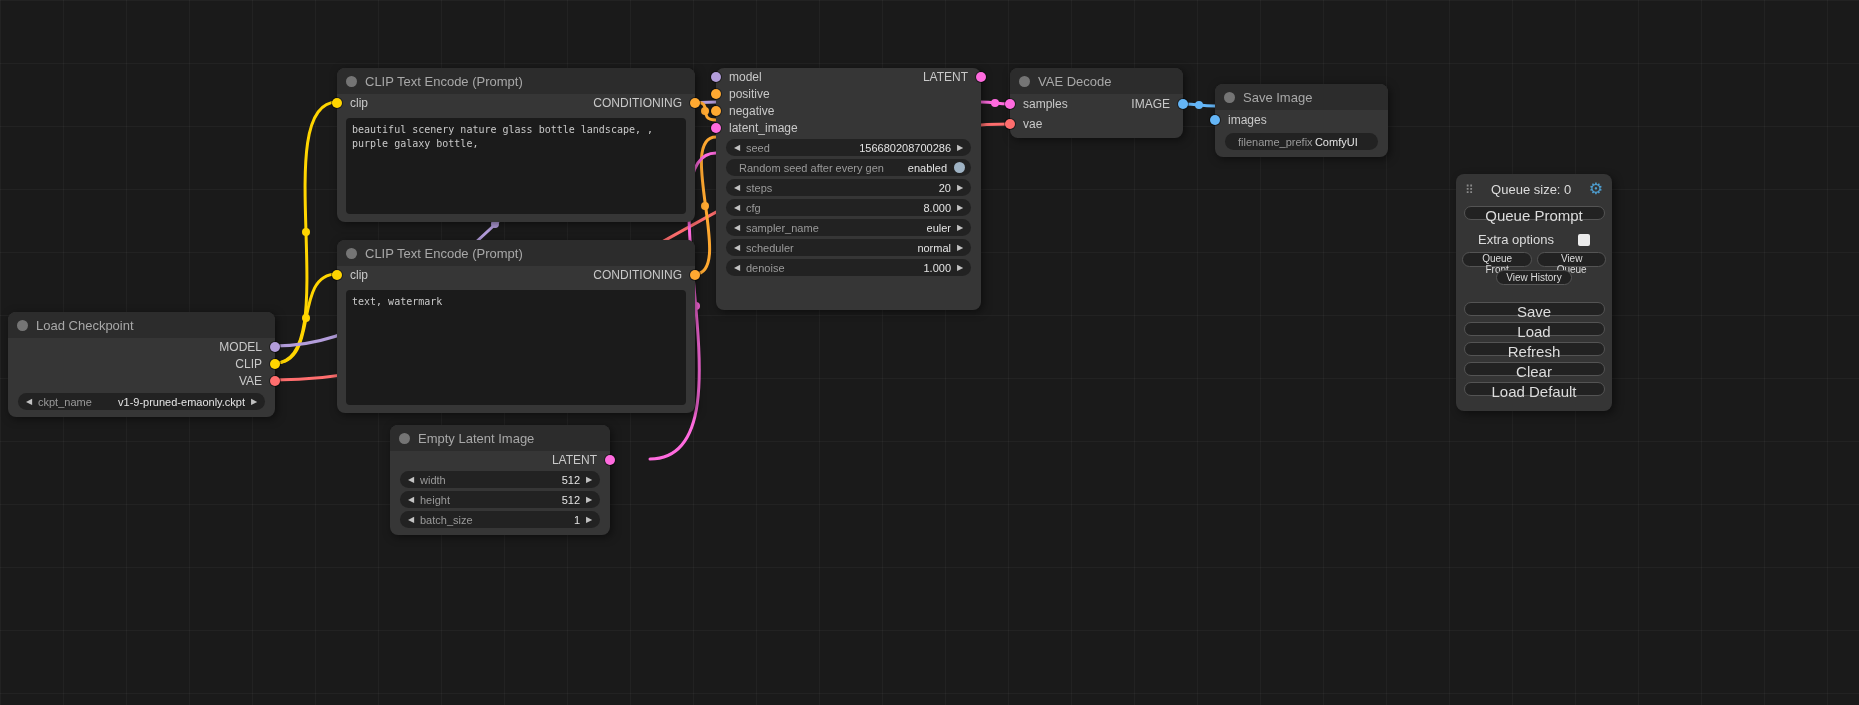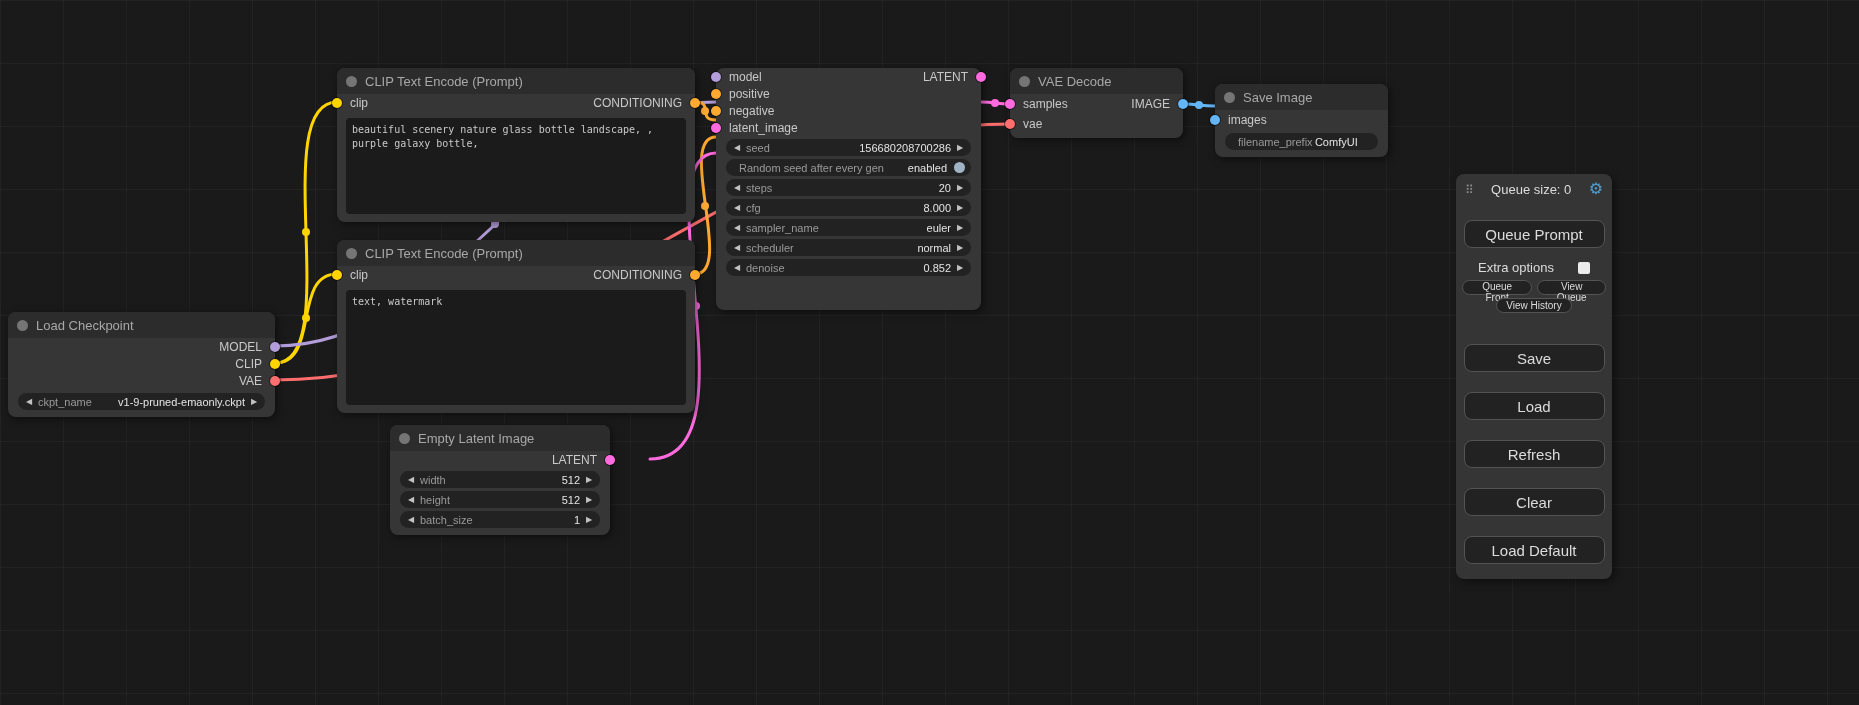--- a/index.html
+++ b/index.html
@@ -52,21 +52,21 @@
   .menu { position:absolute; left:1456px; top:174px; width:156px; z-index:5;
           background:#353535; border-radius:8px; padding:4px 6px 9px;
           box-shadow:3px 3px 9px rgba(0,0,0,0.45); }
   .menu-header { display:flex; align-items:center; height:22px; padding:0 3px; }
   .drag-handle::before { content:"⠿"; color:#8a8a8a; font-size:12px; }
   .queue-size { flex:1; text-align:center; font-size:13px; color:#dcdcdc; }
   .gear::before { content:"⚙"; color:#4e9ed0; font-size:16px; }
   .gear { cursor:pointer; line-height:1; }
   .btn { display:block; background:#222222; color:#dcdcdc; border:1px solid #545454;
          border-radius:8px; font-family:"Liberation Sans", sans-serif; cursor:pointer; }
-  .btn.big { width:141px; height:28px; margin:20px auto 6px; font-size:15px; }
+  .btn.big { width:141px; height:14px; margin:6px auto 6px; font-size:15px; }
   .extra-row { display:flex; justify-content:center; align-items:center; gap:24px;
                margin:12px 0 5px; font-size:13px; color:#dcdcdc; }
   .checkbox { width:12px; height:12px; background:#ececec; border-radius:2px; cursor:pointer; }
   .small-row { display:flex; justify-content:center; gap:5px; margin:3px 0; }
   .btn.small { font-size:10px; height:15px; padding:0 9px; border-radius:8px; }
   .menu-gap { height:8px; }
 </style>
 </head>
 <body>
 
@@ -225,21 +225,21 @@
     </div>
     <div class="widget">
       <span class="warrow left"></span>
       <span class="wname">scheduler</span>
       <span class="wvalue">normal</span>
       <span class="warrow right"></span>
     </div>
     <div class="widget">
       <span class="warrow left"></span>
       <span class="wname">denoise</span>
-      <span class="wvalue">0.852</span>
+      <span class="wvalue">1.000</span>
       <span class="warrow right"></span>
     </div>
   </div>
 
   <div class="node" style="left:1010px;top:68px;width:173px;height:70px">
     <div class="ntitle">
       <span class="ndot"></span>
       <span class="ttext">VAE Decode</span>
     </div>
     <div class="slot-row r20">

